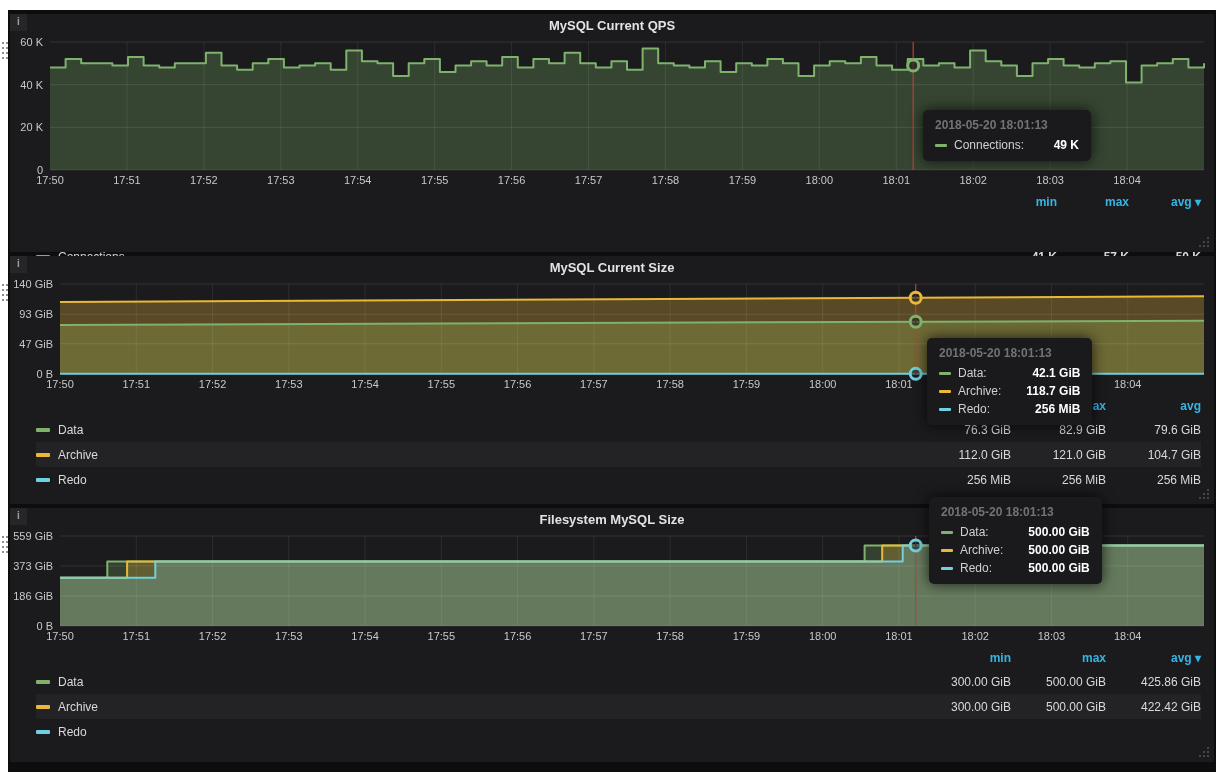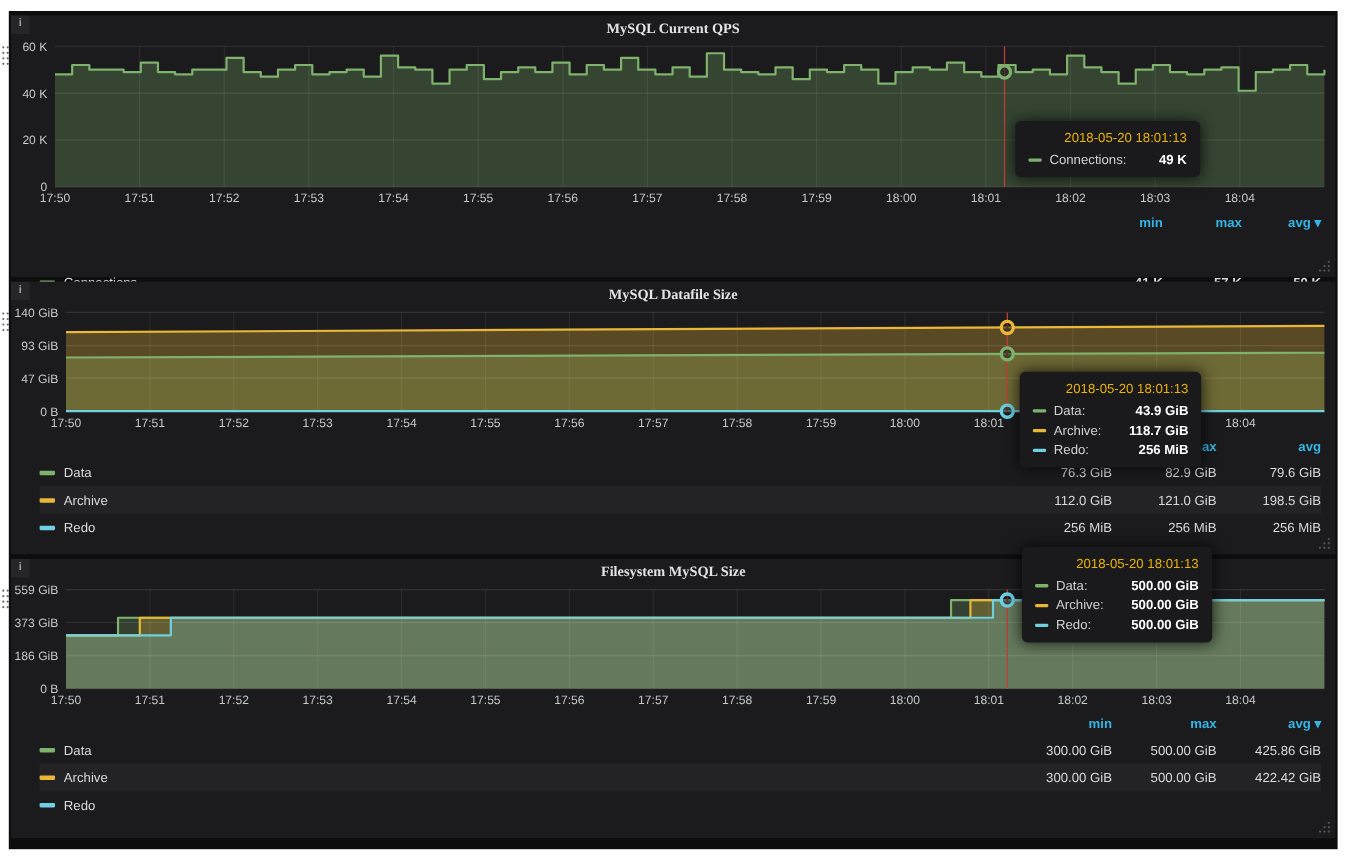--- a/index.html
+++ b/index.html
@@ -3,21 +3,21 @@
 <meta charset="utf-8">
 <style>
   * { box-sizing: border-box; margin: 0; padding: 0; }
   body { width: 1224px; height: 784px; background: #ffffff; font-family: "Liberation Sans", sans-serif; overflow: hidden; }
   .page { width: 1224px; height: 784px; padding: 10px 8px 12px 8px; background: #ffffff; }
   .dashboard { position: relative; width: 1208px; height: 762px; background: #0d0d0e; padding: 1px 0; }
   .panel { position: relative; background: #1b1b1d; margin: 3px 2px 4px 2px; display: flex; flex-direction: column; }
   .panel-0 { height: 238px; }
   .panel-1 { height: 248px; }
   .panel-2 { height: 254px; }
-  .panel-title { text-align: center; font-size: 13px; font-weight: bold; color: #e3e3e3; height: 22px; line-height: 24px; flex: 0 0 auto; cursor: pointer; font-family: Liberation Serif, serif; }
+  .panel-title { text-align: center; font-size: 13px; font-weight: bold; color: #e3e3e3; height: 22px; line-height: 24px; flex: 0 0 auto; cursor: pointer; }
   .info-corner { position: absolute; top: 0; left: 0; width: 17px; height: 17px; background: rgba(255,255,255,0.05); color: #9da0a6; font-size: 10px; font-weight: bold; text-align: center; line-height: 16px; z-index: 3; cursor: pointer; }
   .row-handle { position: absolute; left: -9px; top: 26px; width: 8px; height: 26px; z-index: 3; cursor: grab; }
   .row-handle i { display: block; width: 2px; height: 2px; background: #6a6a6e; border-radius: 50%; position: absolute; left: 1px; top: 2px;
       box-shadow: 4px 0 0 #6a6a6e, 0 5px 0 #6a6a6e, 4px 5px 0 #6a6a6e, 0 10px 0 #6a6a6e, 4px 10px 0 #6a6a6e, 0 15px 0 #6a6a6e, 4px 15px 0 #6a6a6e; }
   .chart { position: relative; flex: 0 0 auto; }
   .chart-0 { height: 152px; }
   .chart-1 { height: 114px; }
   .chart-2 { height: 114px; }
   .chart svg { display: block; width: 100%; height: 100%; }
   .legend { padding: 3px 13px 2px 26px; font-size: 12px; color: #d8d9da; flex: 1 1 auto; }
@@ -28,21 +28,21 @@
   .panel-0 .lg-row { height: 24px; margin-top: 32px; }
   .lg-row.striped { background: rgba(255,255,255,0.04); }
   .lg-name { display: flex; align-items: center; gap: 8px; flex: 1 1 auto; cursor: pointer; }
   .dash { width: 14px; height: 4px; border-radius: 1px; flex: 0 0 auto; }
   .lg-vals span { display: inline-block; width: 95px; text-align: right; }
   .panel-0 .lg-vals span { width: 72px; font-weight: bold; }
   .resize-handle { position: absolute; right: 3px; bottom: 3px; width: 12px; height: 12px; cursor: nwse-resize; z-index: 3; }
   .resize-handle i { display: block; width: 2px; height: 2px; background: #56565a; border-radius: 50%; position: absolute; left: 8px; top: 0;
       box-shadow: -4px 4px 0 #56565a, 0 4px 0 #56565a, -8px 8px 0 #56565a, -4px 8px 0 #56565a, 0 8px 0 #56565a; }
   .gtooltip { position: absolute; z-index: 20; background: #1a1a1c; border-radius: 5px; padding: 8px 12px 9px 12px; box-shadow: 0 0 14px rgba(0,0,0,0.75); font-size: 12px; color: #d0d0d3; }
-  .gtooltip .time { font-weight: normal; text-align: right; color: #eab308; margin-bottom: 6px; white-space: nowrap; }
+  .gtooltip .time { font-weight: bold; text-align: left; color: #737373; margin-bottom: 6px; white-space: nowrap; }
   .gtooltip .trow { display: flex; align-items: center; gap: 7px; margin-top: 4px; white-space: nowrap; text-align: right; }
   .gtooltip .tdash { width: 12px; height: 3px; border-radius: 1px; flex: 0 0 auto; }
   .gtooltip .tval { margin-left: auto; padding-left: 18px; font-weight: bold; color: #ffffff; }
   .tooltip-0 { left: 915px; top: 100px; min-width: 168px; }
   .tooltip-1 { left: 919px; top: 328px; min-width: 150px; }
   .tooltip-2 { left: 921px; top: 487px; min-width: 172px; }
 </style>
 </head>
 <body>
 
@@ -123,21 +123,21 @@
       <div class="resize-handle">
           <i></i>
         </div>
     </section>
 
     <section class="panel panel-1">
       <div class="row-handle">
           <i></i>
         </div>
       <div class="info-corner">i</div>
-      <div class="panel-title">MySQL Datafile Size</div>
+      <div class="panel-title">MySQL Current Size</div>
       <div class="chart chart-1">
         <svg>
             <g>
               <path d="M50.0,47.0 L1194.0,42.7 L1194.0,96.0 L50.0,96.0 Z" fill="#7eb26d" fill-opacity="0.3" stroke="none"></path>
               <path d="M50.0,24.0 L1194.0,18.2 L1194.0,96.0 L50.0,96.0 Z" fill="#eab839" fill-opacity="0.3" stroke="none"></path>
               <path d="M50.0,95.8 L1194.0,95.8 L1194.0,96.0 L50.0,96.0 Z" fill="#6ed0e0" fill-opacity="0.3" stroke="none"></path>
             </g>
             <g>
               <line x1="50" x2="1194" y1="6" y2="6" stroke="rgba(255,255,255,0.10)" stroke-width="1"></line>
               <text x="43" y="10" text-anchor="end" fill="#c7c8ca" font-size="11px" font-family="&quot;Liberation Sans&quot;, sans-serif">140 GiB</text>
@@ -199,21 +199,21 @@
               <span class="dash" style="background: rgb(126, 178, 109);"></span>
               <span>Data</span>
             </span>
             <span class="lg-vals"><span>76.3 GiB</span><span>82.9 GiB</span><span>79.6 GiB</span></span>
           </div>
           <div class="lg-row striped">
             <span class="lg-name">
               <span class="dash" style="background: rgb(234, 184, 57);"></span>
               <span>Archive</span>
             </span>
-            <span class="lg-vals"><span>112.0 GiB</span><span>121.0 GiB</span><span>198.5 GiB</span></span>
+            <span class="lg-vals"><span>112.0 GiB</span><span>121.0 GiB</span><span>104.7 GiB</span></span>
           </div>
           <div class="lg-row">
             <span class="lg-name">
               <span class="dash" style="background: rgb(110, 208, 224);"></span>
               <span>Redo</span>
             </span>
             <span class="lg-vals"><span>256 MiB</span><span>256 MiB</span><span>256 MiB</span></span>
           </div>
         </div>
       <div class="resize-handle">
@@ -320,21 +320,21 @@
           <span class="tdash" style="background: rgb(126, 178, 109);"></span>
           <span>Connections:</span>
           <span class="tval">49 K</span>
         </div>
       </div>
     <div class="gtooltip tooltip-1">
         <div class="time">2018-05-20 18:01:13</div>
         <div class="trow">
           <span class="tdash" style="background: rgb(126, 178, 109);"></span>
           <span>Data:</span>
-          <span class="tval">43.9 GiB</span>
+          <span class="tval">42.1 GiB</span>
         </div>
         <div class="trow">
           <span class="tdash" style="background: rgb(234, 184, 57);"></span>
           <span>Archive:</span>
           <span class="tval">118.7 GiB</span>
         </div>
         <div class="trow">
           <span class="tdash" style="background: rgb(110, 208, 224);"></span>
           <span>Redo:</span>
           <span class="tval">256 MiB</span>

